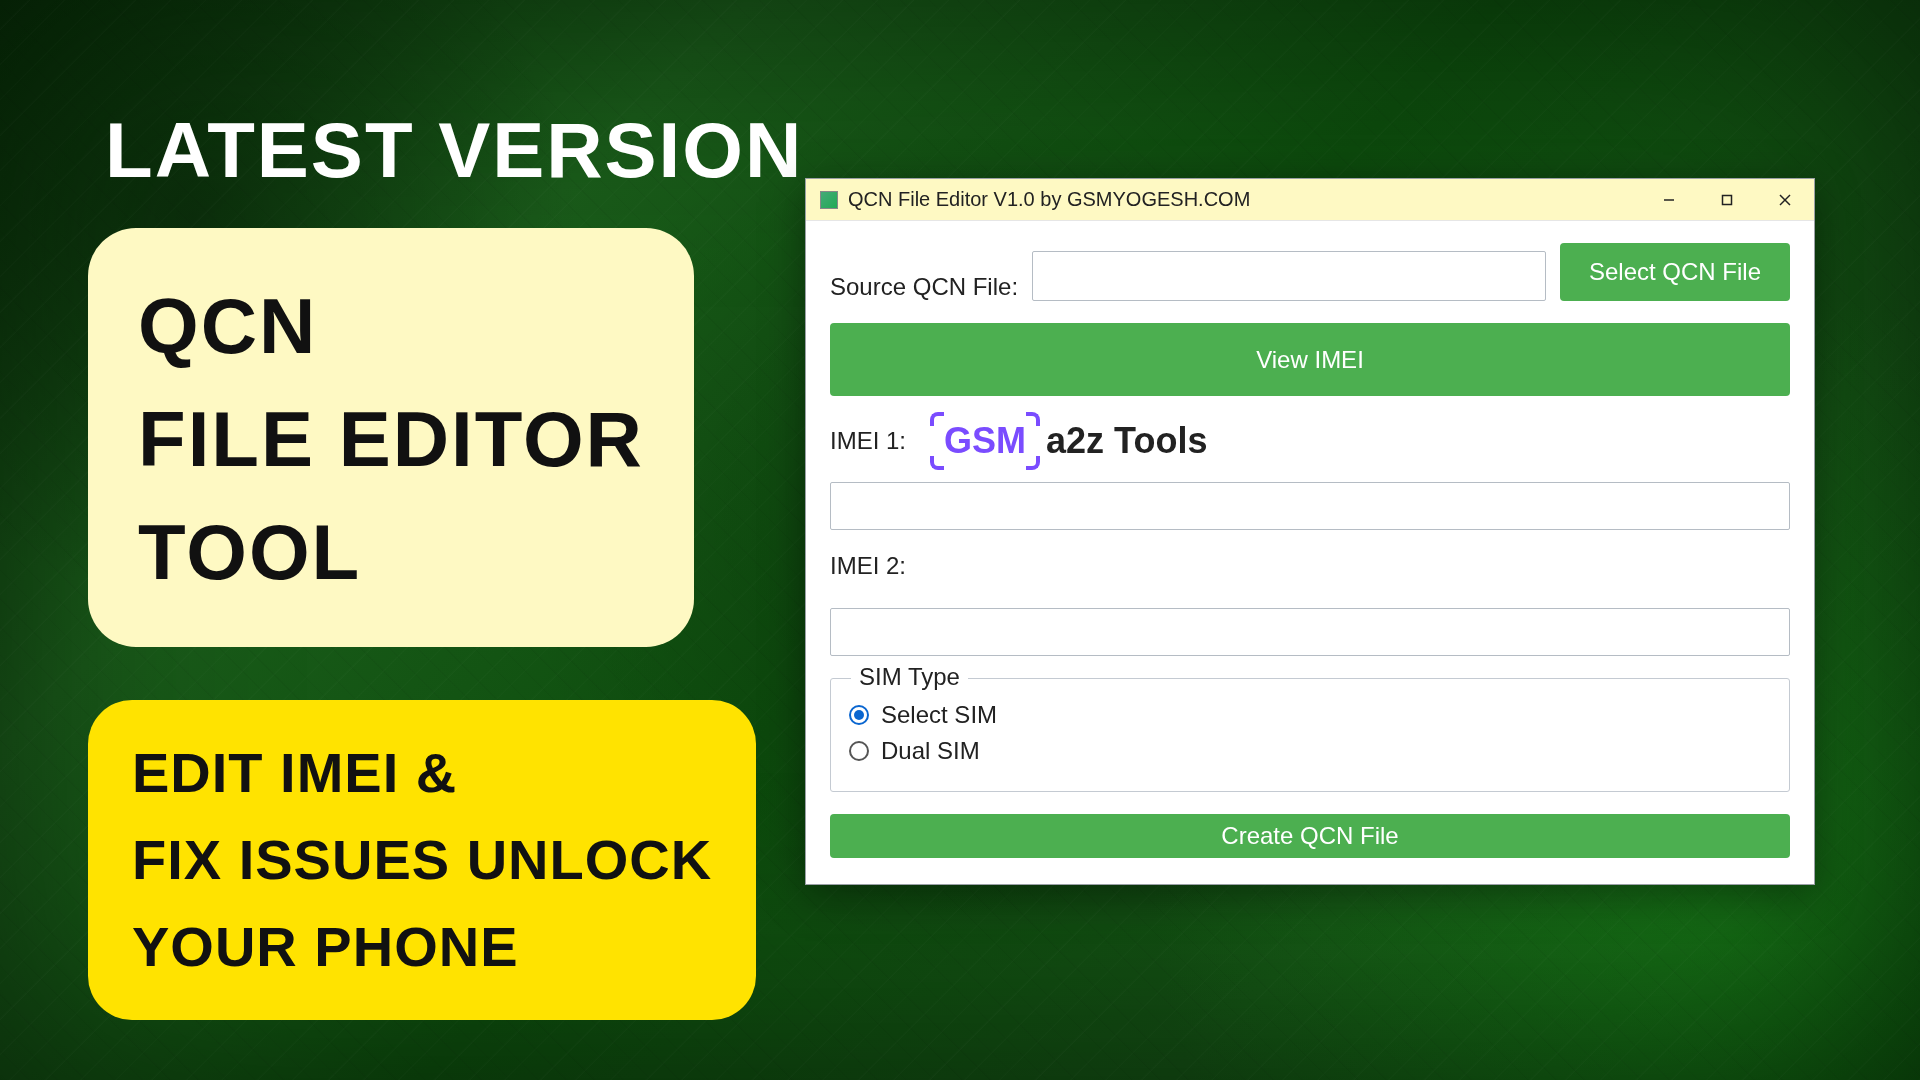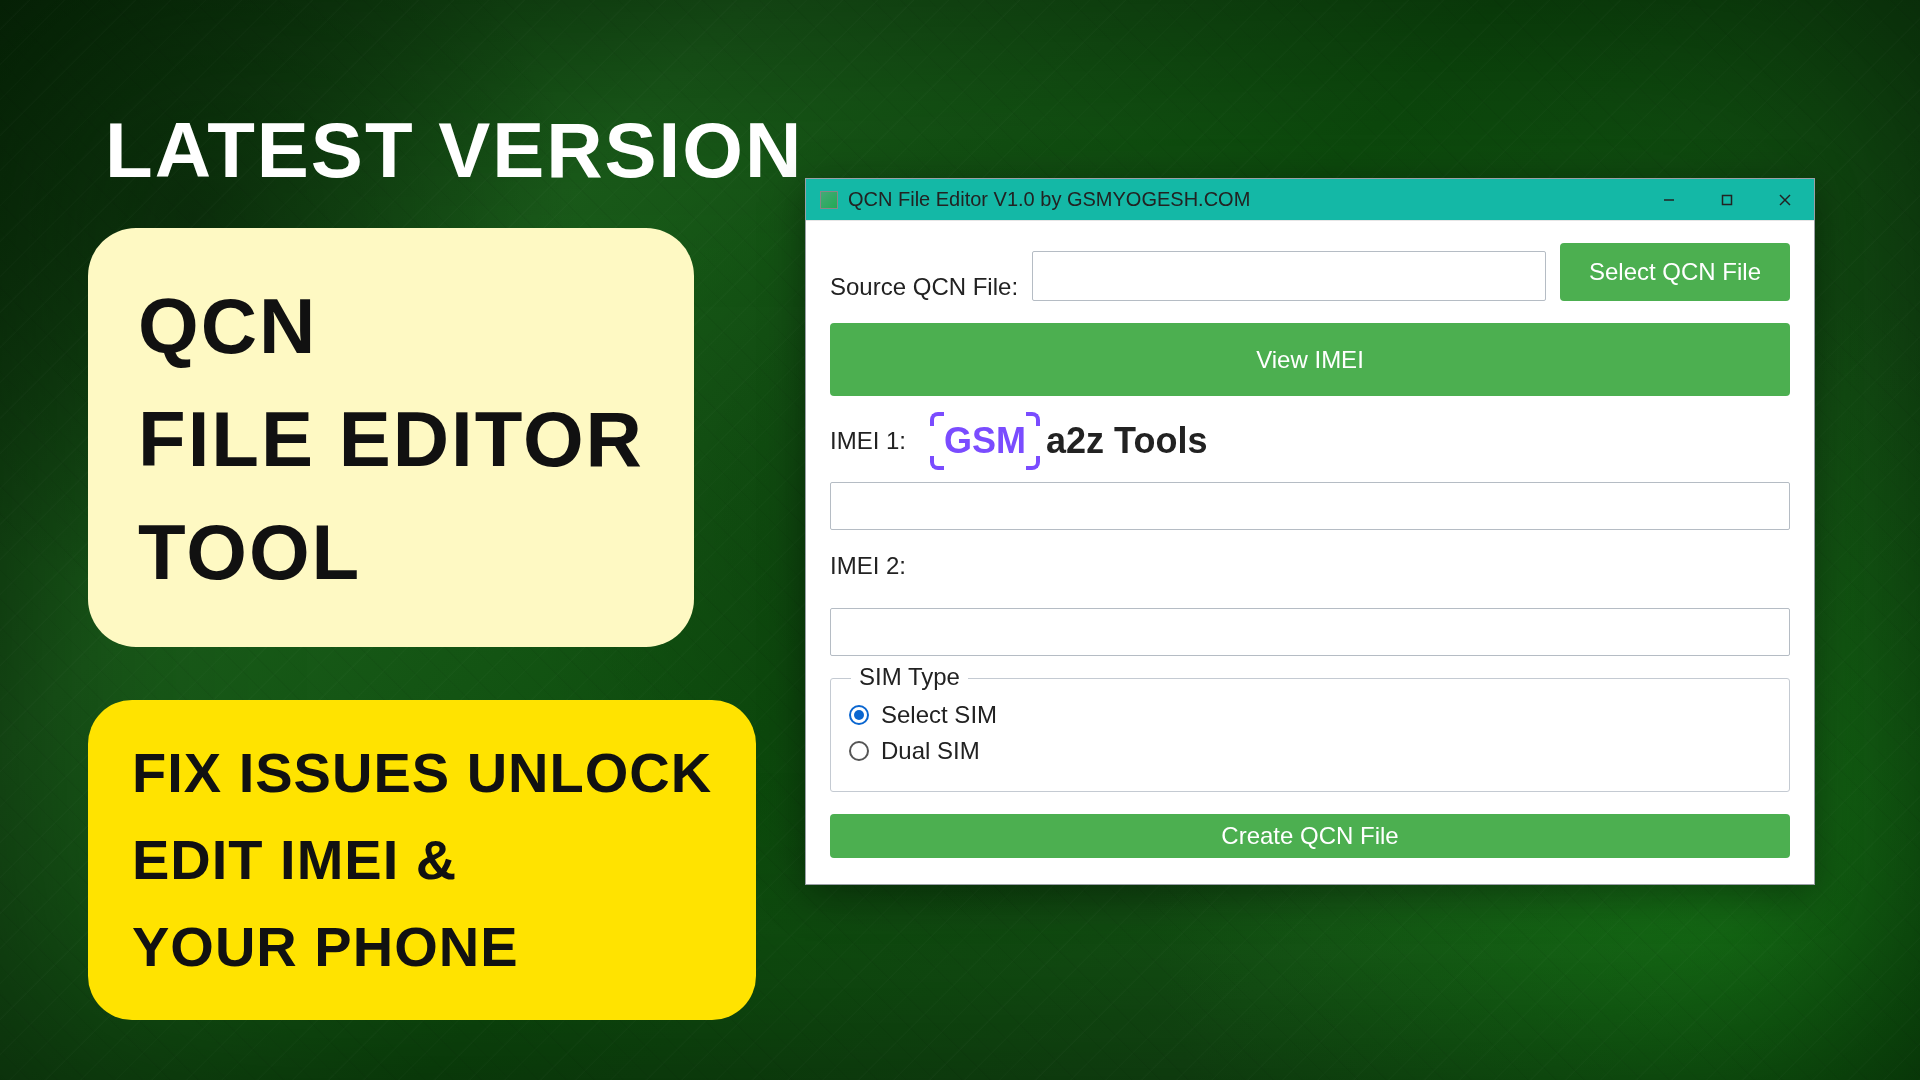--- a/index.html
+++ b/index.html
@@ -91,21 +91,21 @@
   left: 805px;
   width: 1010px;
   background: #fff;
   border: 1px solid #9aa0a6;
   box-shadow: 0 10px 40px rgba(0,0,0,0.4);
   z-index: 10;
   font-family: 'Segoe UI', Tahoma, sans-serif;
 }
 .titlebar {
   height: 42px;
-  background: #14b8a6;
+  background: #fef9c3;
   display: flex;
   align-items: center;
   border-bottom: 1px solid #e6e6e6;
 }
 .title-icon {
   width: 18px; height: 18px;
   margin: 0 10px 0 14px;
   background: linear-gradient(135deg, #4a7 0%, #2a5 100%);
   border: 1px solid #888;
 }
@@ -291,22 +291,22 @@
 <div class="cream-badge">
   <div class="cream-shape">
     <span class="row1">QCN</span>
     <span class="row2">FILE EDITOR</span>
     <span class="row3">TOOL</span>
   </div>
 </div>
 
 <div class="yellow-badge">
   <div class="yellow-shape">
+    <span style="display:block">EDIT IMEI &amp;</span>
     <span style="display:block">FIX ISSUES UNLOCK</span>
-    <span style="display:block">EDIT IMEI &amp;</span>
     <span style="display:block">YOUR PHONE</span>
   </div>
 </div>
 
 <div class="window">
   <div class="titlebar">
     <div class="title-icon"></div>
     <div class="title-text">QCN File Editor V1.0 by GSMYOGESH.COM</div>
     <div class="win-controls">
       <div class="win-btn">

